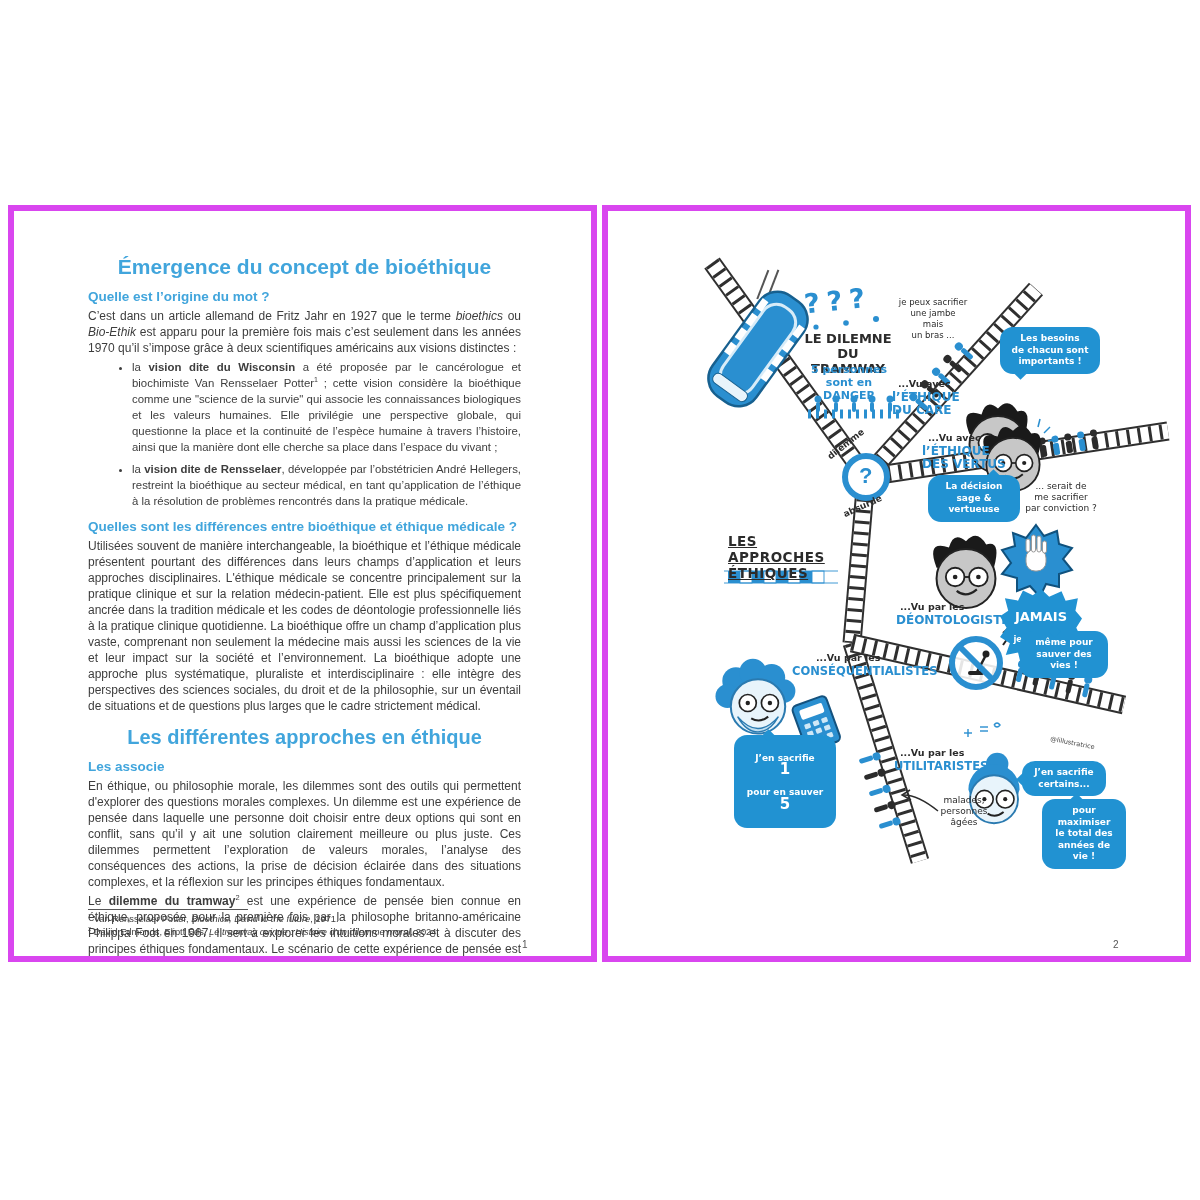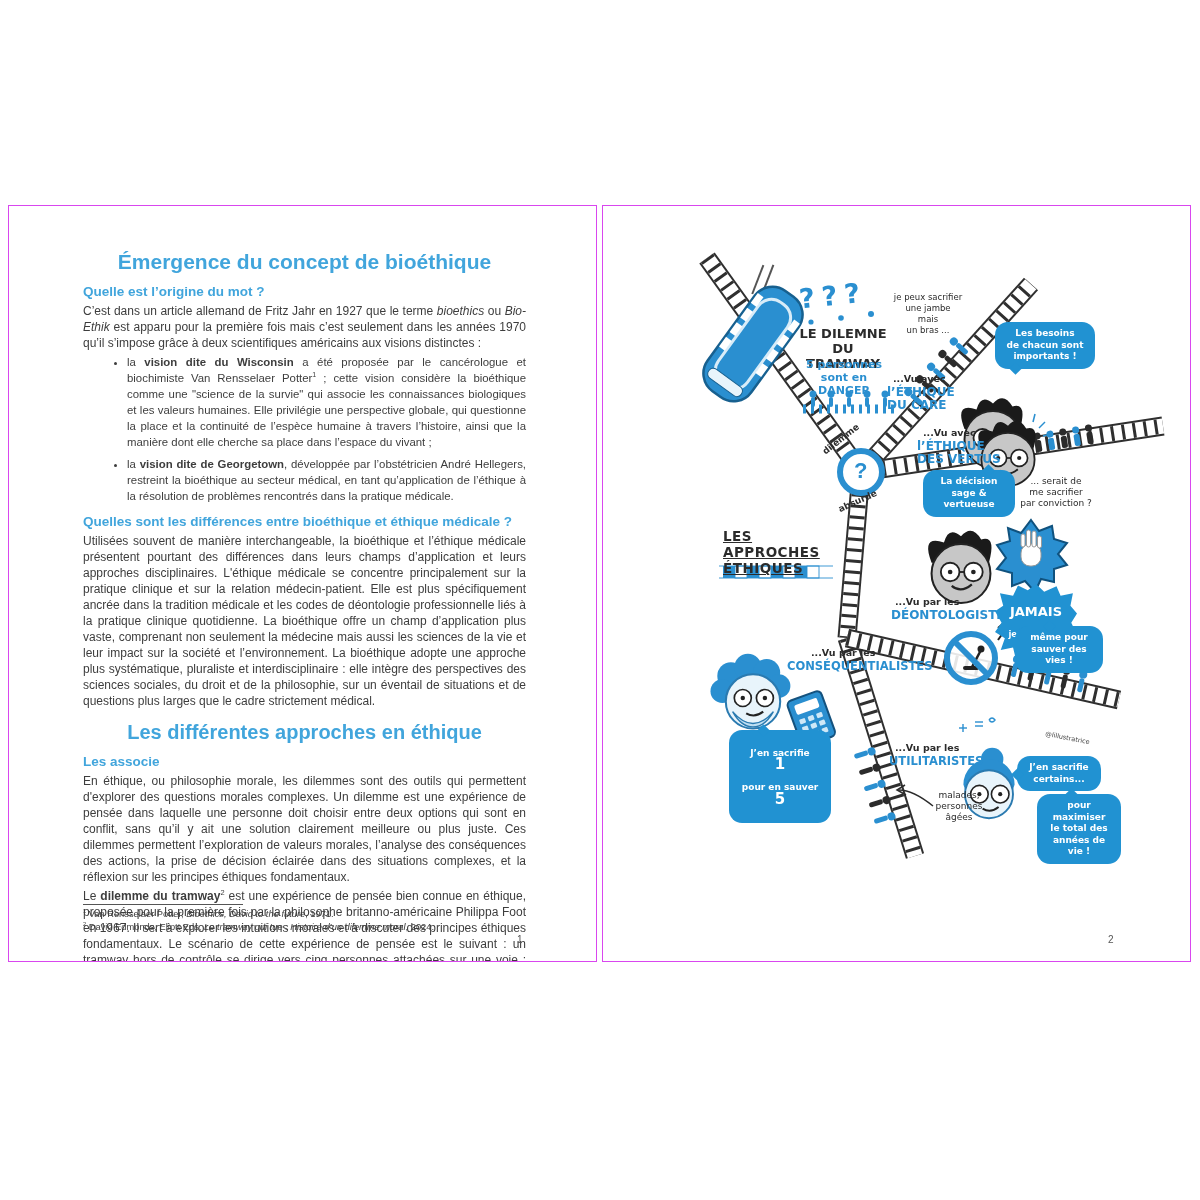--- a/index.html
+++ b/index.html
@@ -1,19 +1,19 @@
 <!DOCTYPE html>
 <html><head>
 <meta charset="utf-8">
 <style>
   html,body{margin:0;padding:0;background:#ffffff;width:1200px;height:1200px;
     font-family:"Liberation Sans",sans-serif;color:#3d3d3d;}
   .spread{position:relative;width:1200px;height:1200px;}
   .page{position:absolute;top:205px;width:589px;height:757px;background:#fff;
-    border:1px solid #d946ef;box-sizing:border-box;overflow:hidden;}
+    border:6px solid #d946ef;box-sizing:border-box;overflow:hidden;}
   .page.left{left:8px;}
   .page.right{left:602px;}
 
   
   .doc{padding:44px 70px 0 74px;}
   .doc h1{margin:0 0 8px 0;text-align:center;font-size:21px;font-weight:bold;color:#41a5dc;}
   .doc h1.t2{margin:12px 0 6px 0;font-size:20px;}
   .doc h2{margin:10px 0 4px 0;font-size:13.5px;font-weight:bold;color:#41a5dc;}
   .doc p{margin:0 0 3px 0;font-size:12px;line-height:16px;}
   .just{text-align:justify;}
@@ -64,21 +64,21 @@
 
 <div class="spread">
 
   <div class="page left">
     <div class="doc">
       <h1>Émergence du concept de bioéthique</h1>
       <h2>Quelle est l’origine du mot ?</h2>
       <p class="just"><span>C’est dans un article allemand de Fritz Jahr en 1927 que le terme </span><span class="i">bioethics</span><span> ou </span><span class="i">Bio-Ethik</span><span> est apparu pour la première fois mais c’est seulement dans les années 1970 qu’il s’impose grâce à deux scientifiques américains aux visions distinctes :</span></p>
       <ul>
         <li class="just"><span>la </span><span class="b">vision dite du Wisconsin</span><span> a été proposée par le cancérologue et biochimiste Van Rensselaer Potter</span><sup>1</sup><span> ; cette vision considère la bioéthique comme une "science de la survie" qui associe les connaissances biologiques et les valeurs humaines. Elle privilégie une perspective globale, qui questionne la place et la continuité de l’espèce humaine à travers l’histoire, ainsi que la manière dont elle cherche sa place dans l’espace du vivant ;</span></li>
-        <li class="just"><span>la </span><span class="b">vision dite de Georgetown</span><span>, développée par l’obstétricien André Hellegers, restreint la bioéthique au secteur médical, en tant qu’application de l’éthique à la résolution de problèmes rencontrés dans la pratique médicale.</span></li>
+        <li class="just"><span>la </span><span class="b">vision dite de Rensselaer</span><span>, développée par l’obstétricien André Hellegers, restreint la bioéthique au secteur médical, en tant qu’application de l’éthique à la résolution de problèmes rencontrés dans la pratique médicale.</span></li>
       </ul>
       <h2>Quelles sont les différences entre bioéthique et éthique médicale ?</h2>
       <p class="just"><span>Utilisées souvent de manière interchangeable, la bioéthique et l’éthique médicale présentent pourtant des différences dans leurs champs d’application et leurs approches disciplinaires. L'éthique médicale se concentre principalement sur la pratique clinique et sur la relation médecin-patient. Elle est plus spécifiquement ancrée dans la tradition médicale et les codes de déontologie professionnelle liés à la pratique clinique quotidienne. La bioéthique offre un champ d’application plus vaste, comprenant non seulement la médecine mais aussi les sciences de la vie et leur impact sur la société et l’environnement. La bioéthique adopte une approche plus systématique, pluraliste et interdisciplinaire : elle intègre des perspectives des sciences sociales, du droit et de la philosophie, sur un éventail de situations et de questions plus larges que le cadre strictement médical.</span></p>
       <h1 class="t2">Les différentes approches en éthique</h1>
       <h2>Les associe</h2>
       <p class="just"><span>En éthique, ou philosophie morale, les dilemmes sont des outils qui permettent d'explorer des questions morales complexes. Un dilemme est une expérience de pensée dans laquelle une personne doit choisir entre deux options qui sont en conflit, sans qu’il y ait une solution clairement meilleure ou plus juste. Ces dilemmes permettent l’exploration de valeurs morales, l’analyse des conséquences des actions, la prise de décision éclairée dans des situations complexes, et la réflexion sur les principes éthiques fondamentaux.</span></p>
       <p class="just"><span>Le </span><span class="b">dilemme du tramway</span><sup>2</sup><span> est une expérience de pensée bien connue en éthique, proposée pour la première fois par la philosophe britanno-américaine Philippa Foot en 1967. Il sert à explorer les intuitions morales et à discuter des principes éthiques fondamentaux. Le scénario de cette expérience de pensée est le suivant : un tramway hors de contrôle se dirige vers cinq personnes attachées sur une voie ; vous vous trouvez près d’un levier qui permettrait de dévier le tramway sur une autre voie où se trouve une seule personne ; la question posée est la suivante : devez-</span></p>
     </div>
     <div class="footnotes">
       <div class="fnwrap">

